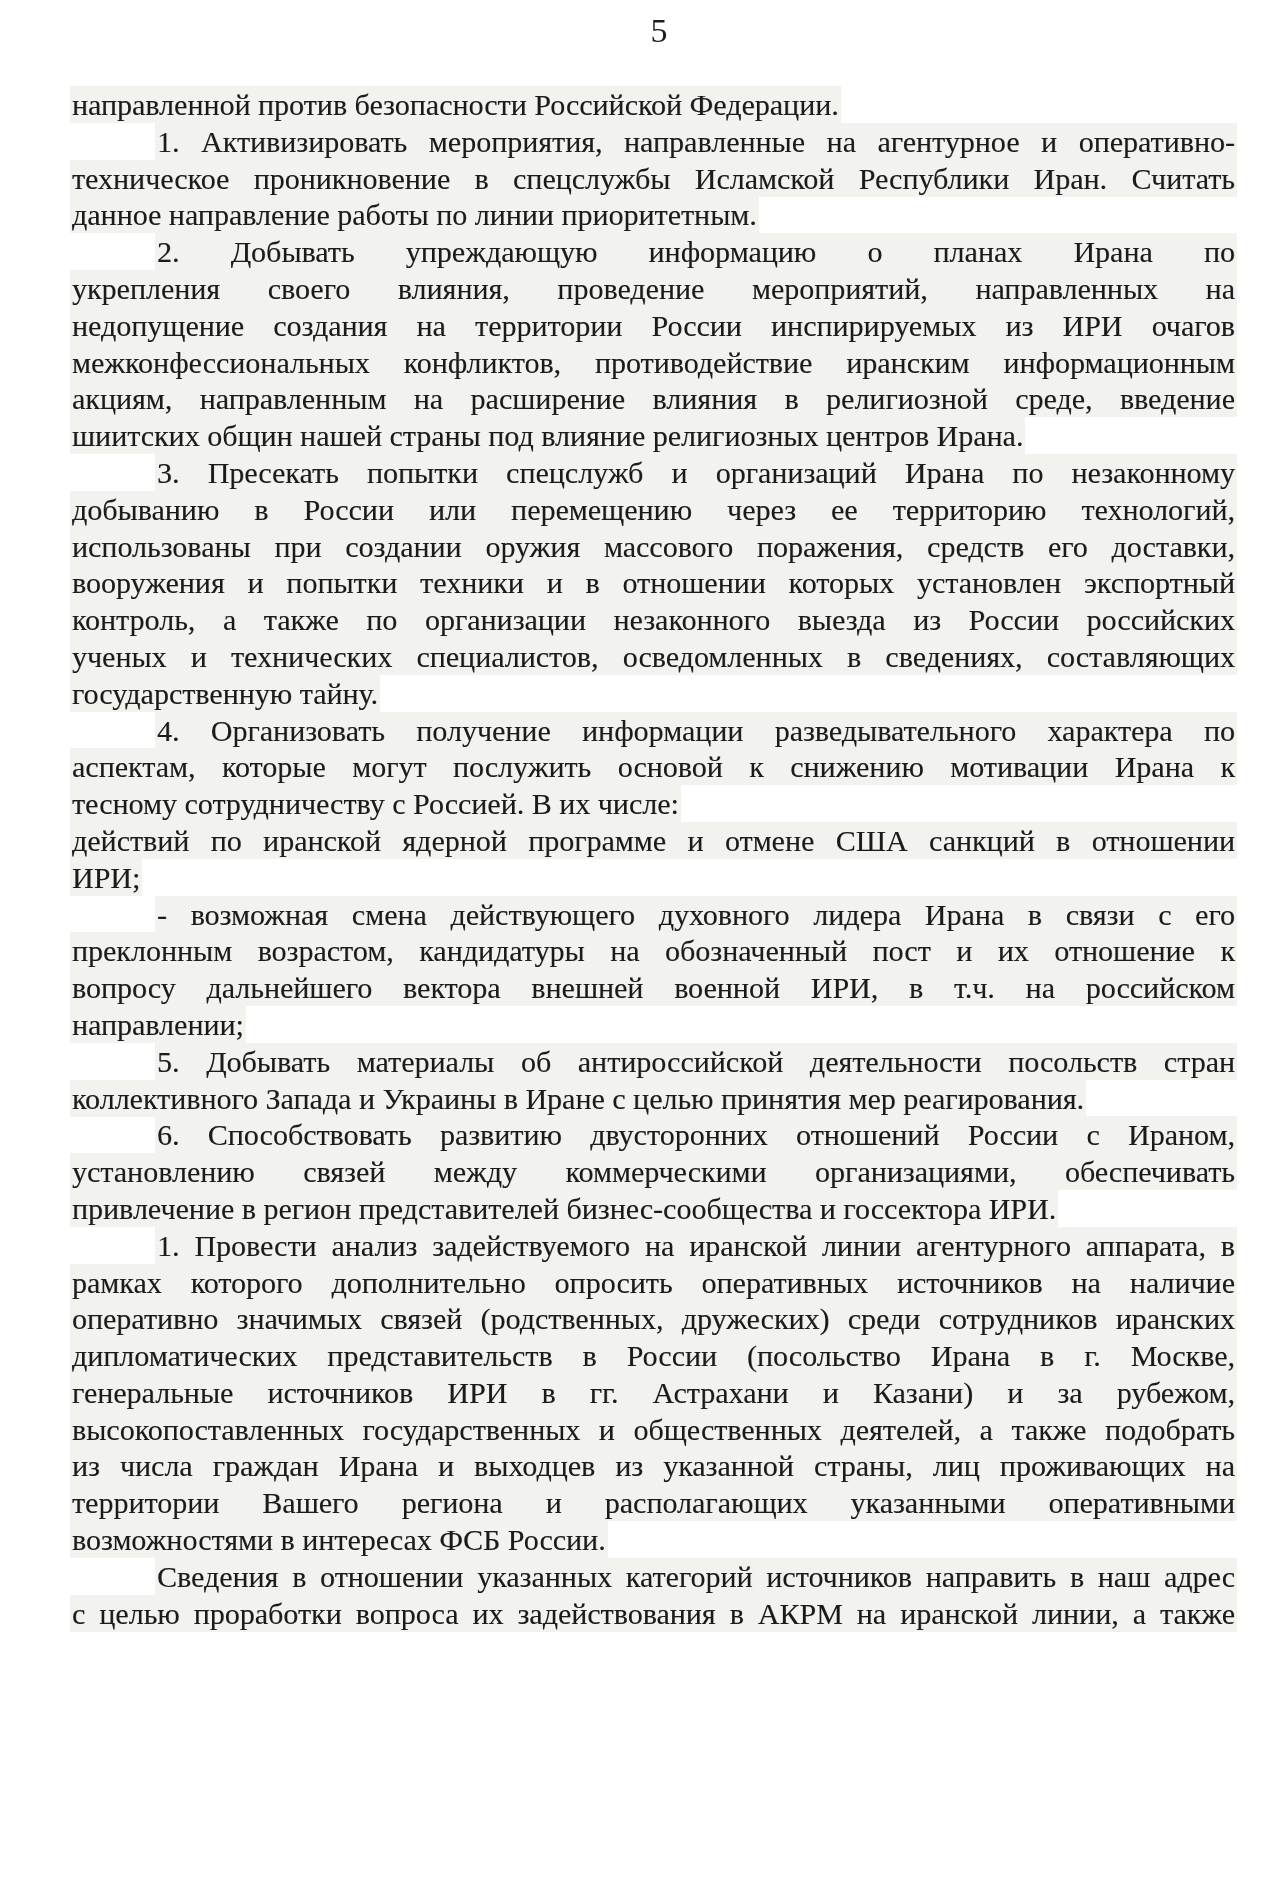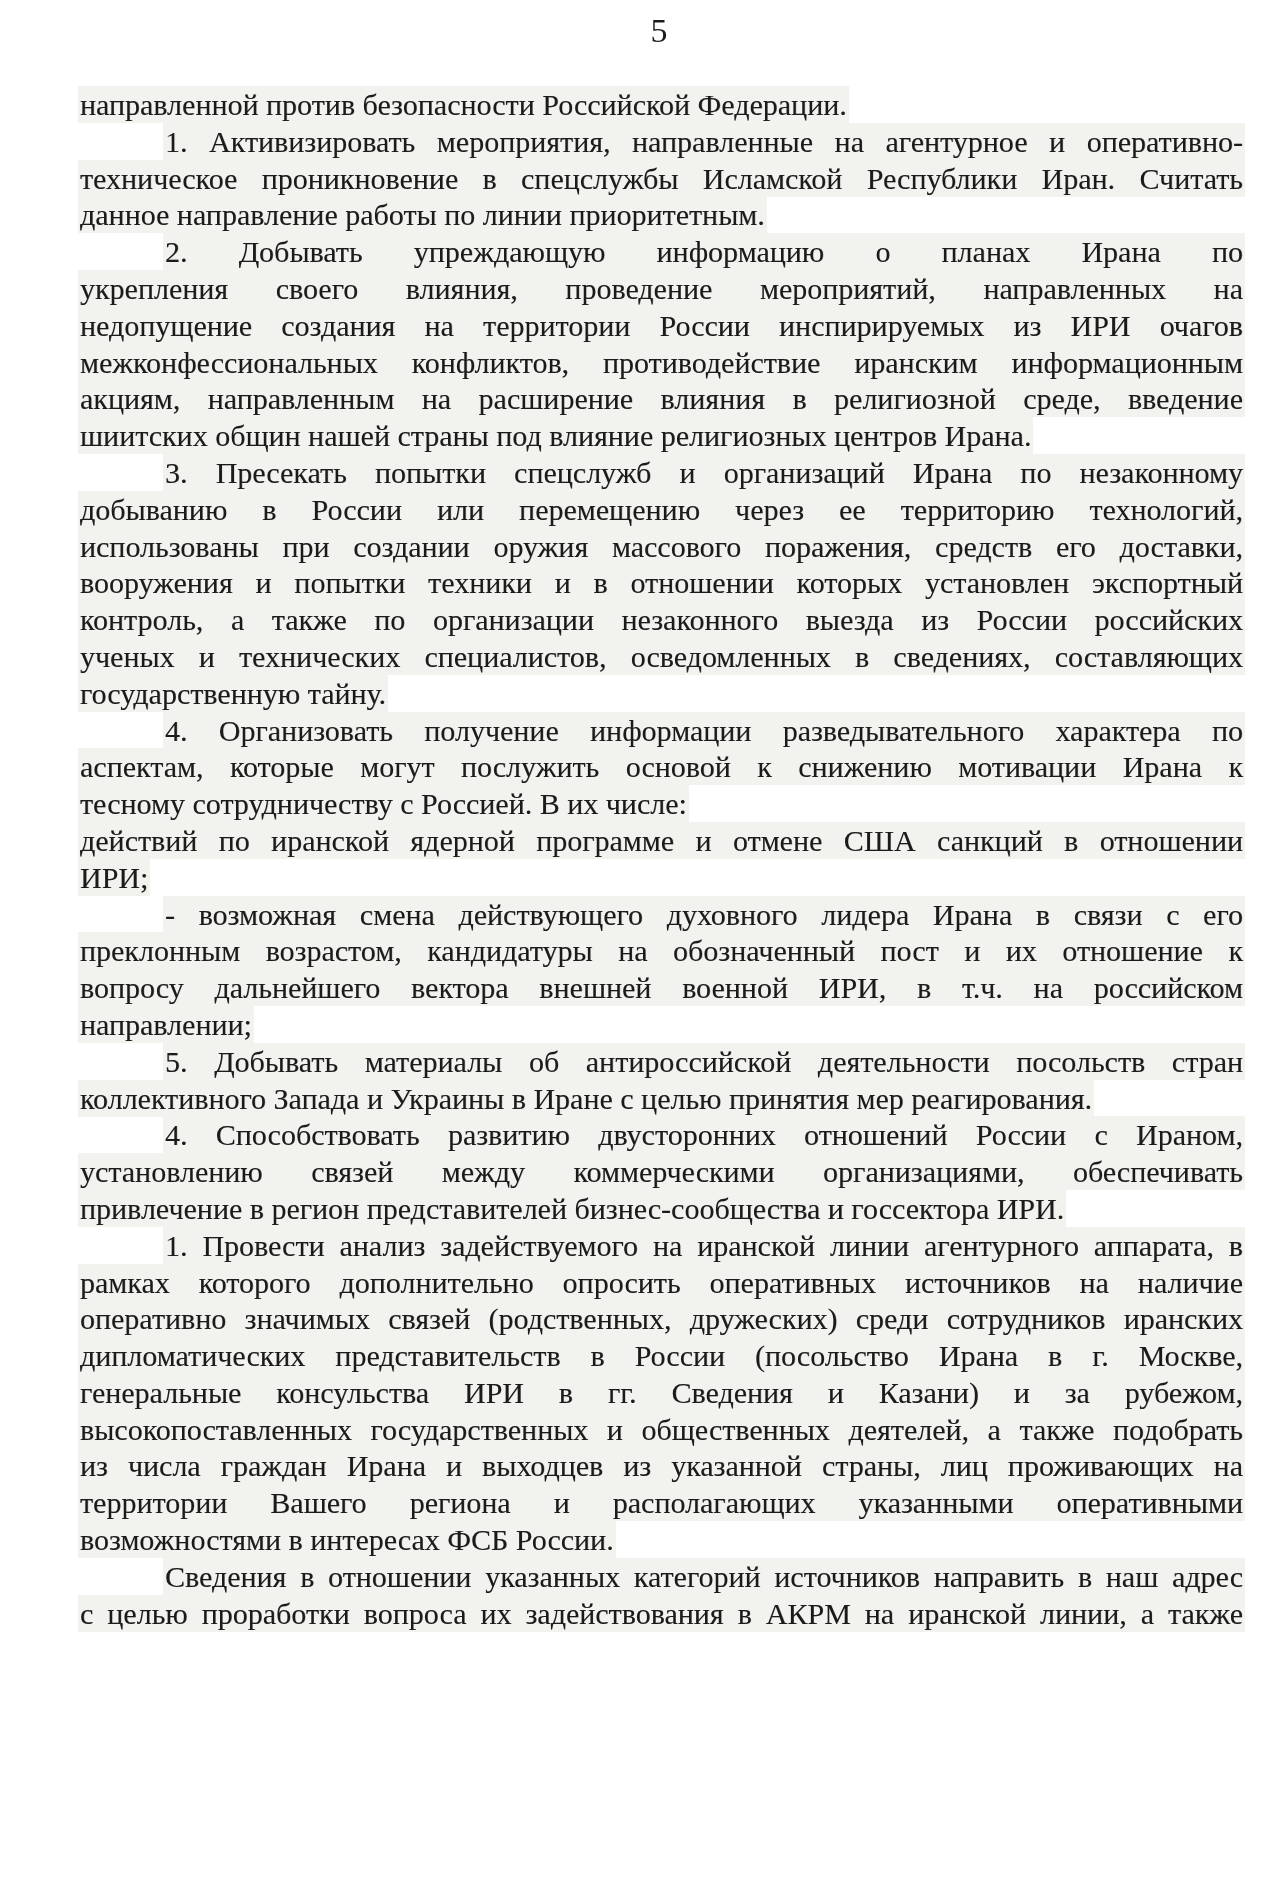--- a/index.html
+++ b/index.html
@@ -17,21 +17,21 @@
     top: 10px;
     left: 20px;
     width: 1278px;
     text-align: center;
     font-size: 34px;
     line-height: 42px;
   }
   .doc-body {
     position: absolute;
     top: 87px;
-    left: 80px;
+    left: 72px;
     width: 1163px;
     font-size: 30px;
     line-height: 36.8px;
   }
   .para { margin: 0; padding: 0; }
   .line {
     text-align: justify;
     text-align-last: justify;
     white-space: normal;
   }
@@ -88,30 +88,30 @@
         <div class="line first"><span class="ink">- возможная смена действующего духовного лидера Ирана в связи с его</span></div>
         <div class="line"><span class="ink">преклонным возрастом, кандидатуры на обозначенный пост и их отношение к</span></div>
         <div class="line"><span class="ink">вопросу дальнейшего вектора внешней военной ИРИ, в т.ч. на российском</span></div>
         <div class="line last"><span class="ink">направлении;</span></div>
       </div>
       <div class="para">
         <div class="line first"><span class="ink">5. Добывать материалы об антироссийской деятельности посольств стран</span></div>
         <div class="line last"><span class="ink">коллективного Запада и Украины в Иране с целью принятия мер реагирования.</span></div>
       </div>
       <div class="para">
-        <div class="line first"><span class="ink">4. Способствовать развитию двусторонних отношений России с Ираном,</span></div>
+        <div class="line first"><span class="ink">6. Способствовать развитию двусторонних отношений России с Ираном,</span></div>
         <div class="line"><span class="ink">установлению связей между коммерческими организациями, обеспечивать</span></div>
         <div class="line last"><span class="ink">привлечение в регион представителей бизнес-сообщества и госсектора ИРИ.</span></div>
       </div>
       <div class="para">
         <div class="line first"><span class="ink">1. Провести анализ задействуемого на иранской линии агентурного аппарата, в</span></div>
         <div class="line"><span class="ink">рамках которого дополнительно опросить оперативных источников на наличие</span></div>
         <div class="line"><span class="ink">оперативно значимых связей (родственных, дружеских) среди сотрудников иранских</span></div>
         <div class="line"><span class="ink">дипломатических представительств в России (посольство Ирана в г. Москве,</span></div>
-        <div class="line"><span class="ink">генеральные консульства ИРИ в гг. Сведения и Казани) и за рубежом,</span></div>
+        <div class="line"><span class="ink">генеральные источников ИРИ в гг. Астрахани и Казани) и за рубежом,</span></div>
         <div class="line"><span class="ink">высокопоставленных государственных и общественных деятелей, а также подобрать</span></div>
         <div class="line"><span class="ink">из числа граждан Ирана и выходцев из указанной страны, лиц проживающих на</span></div>
         <div class="line"><span class="ink">территории Вашего региона и располагающих указанными оперативными</span></div>
         <div class="line last"><span class="ink">возможностями в интересах ФСБ России.</span></div>
       </div>
       <div class="para">
         <div class="line first"><span class="ink">Сведения в отношении указанных категорий источников направить в наш адрес</span></div>
         <div class="line"><span class="ink">с целью проработки вопроса их задействования в АКРМ на иранской линии, а также</span></div>
       </div>
     </div>

